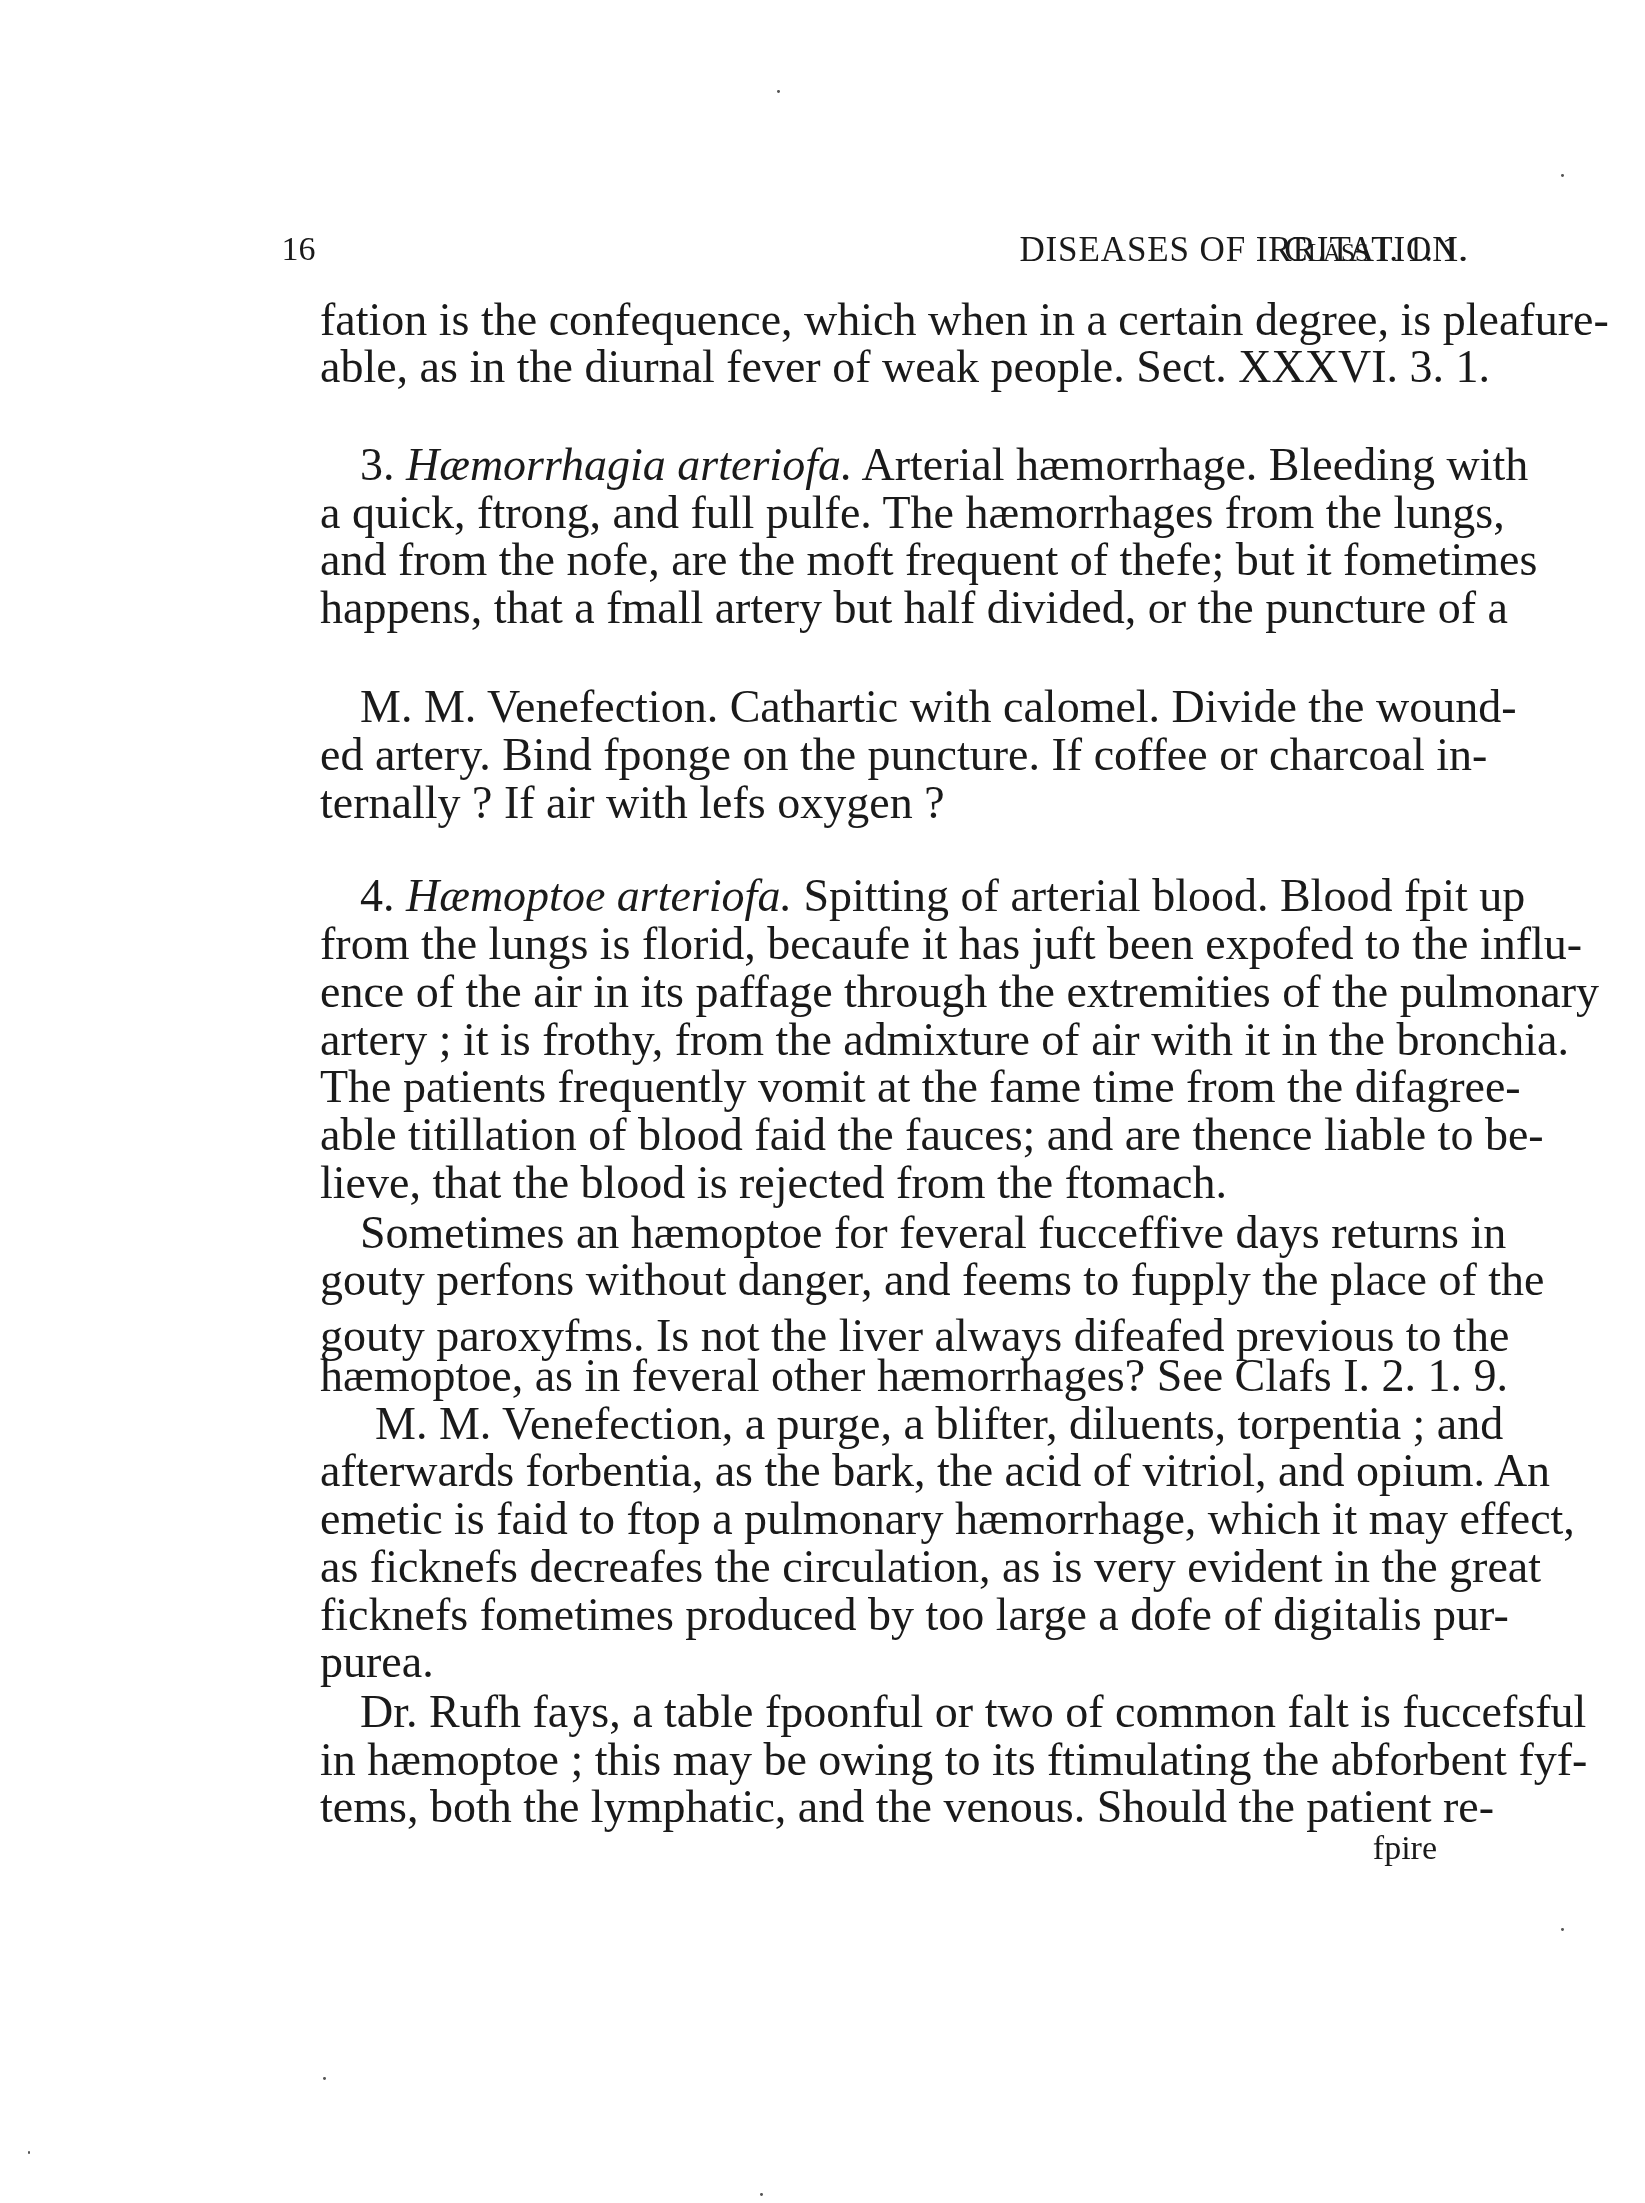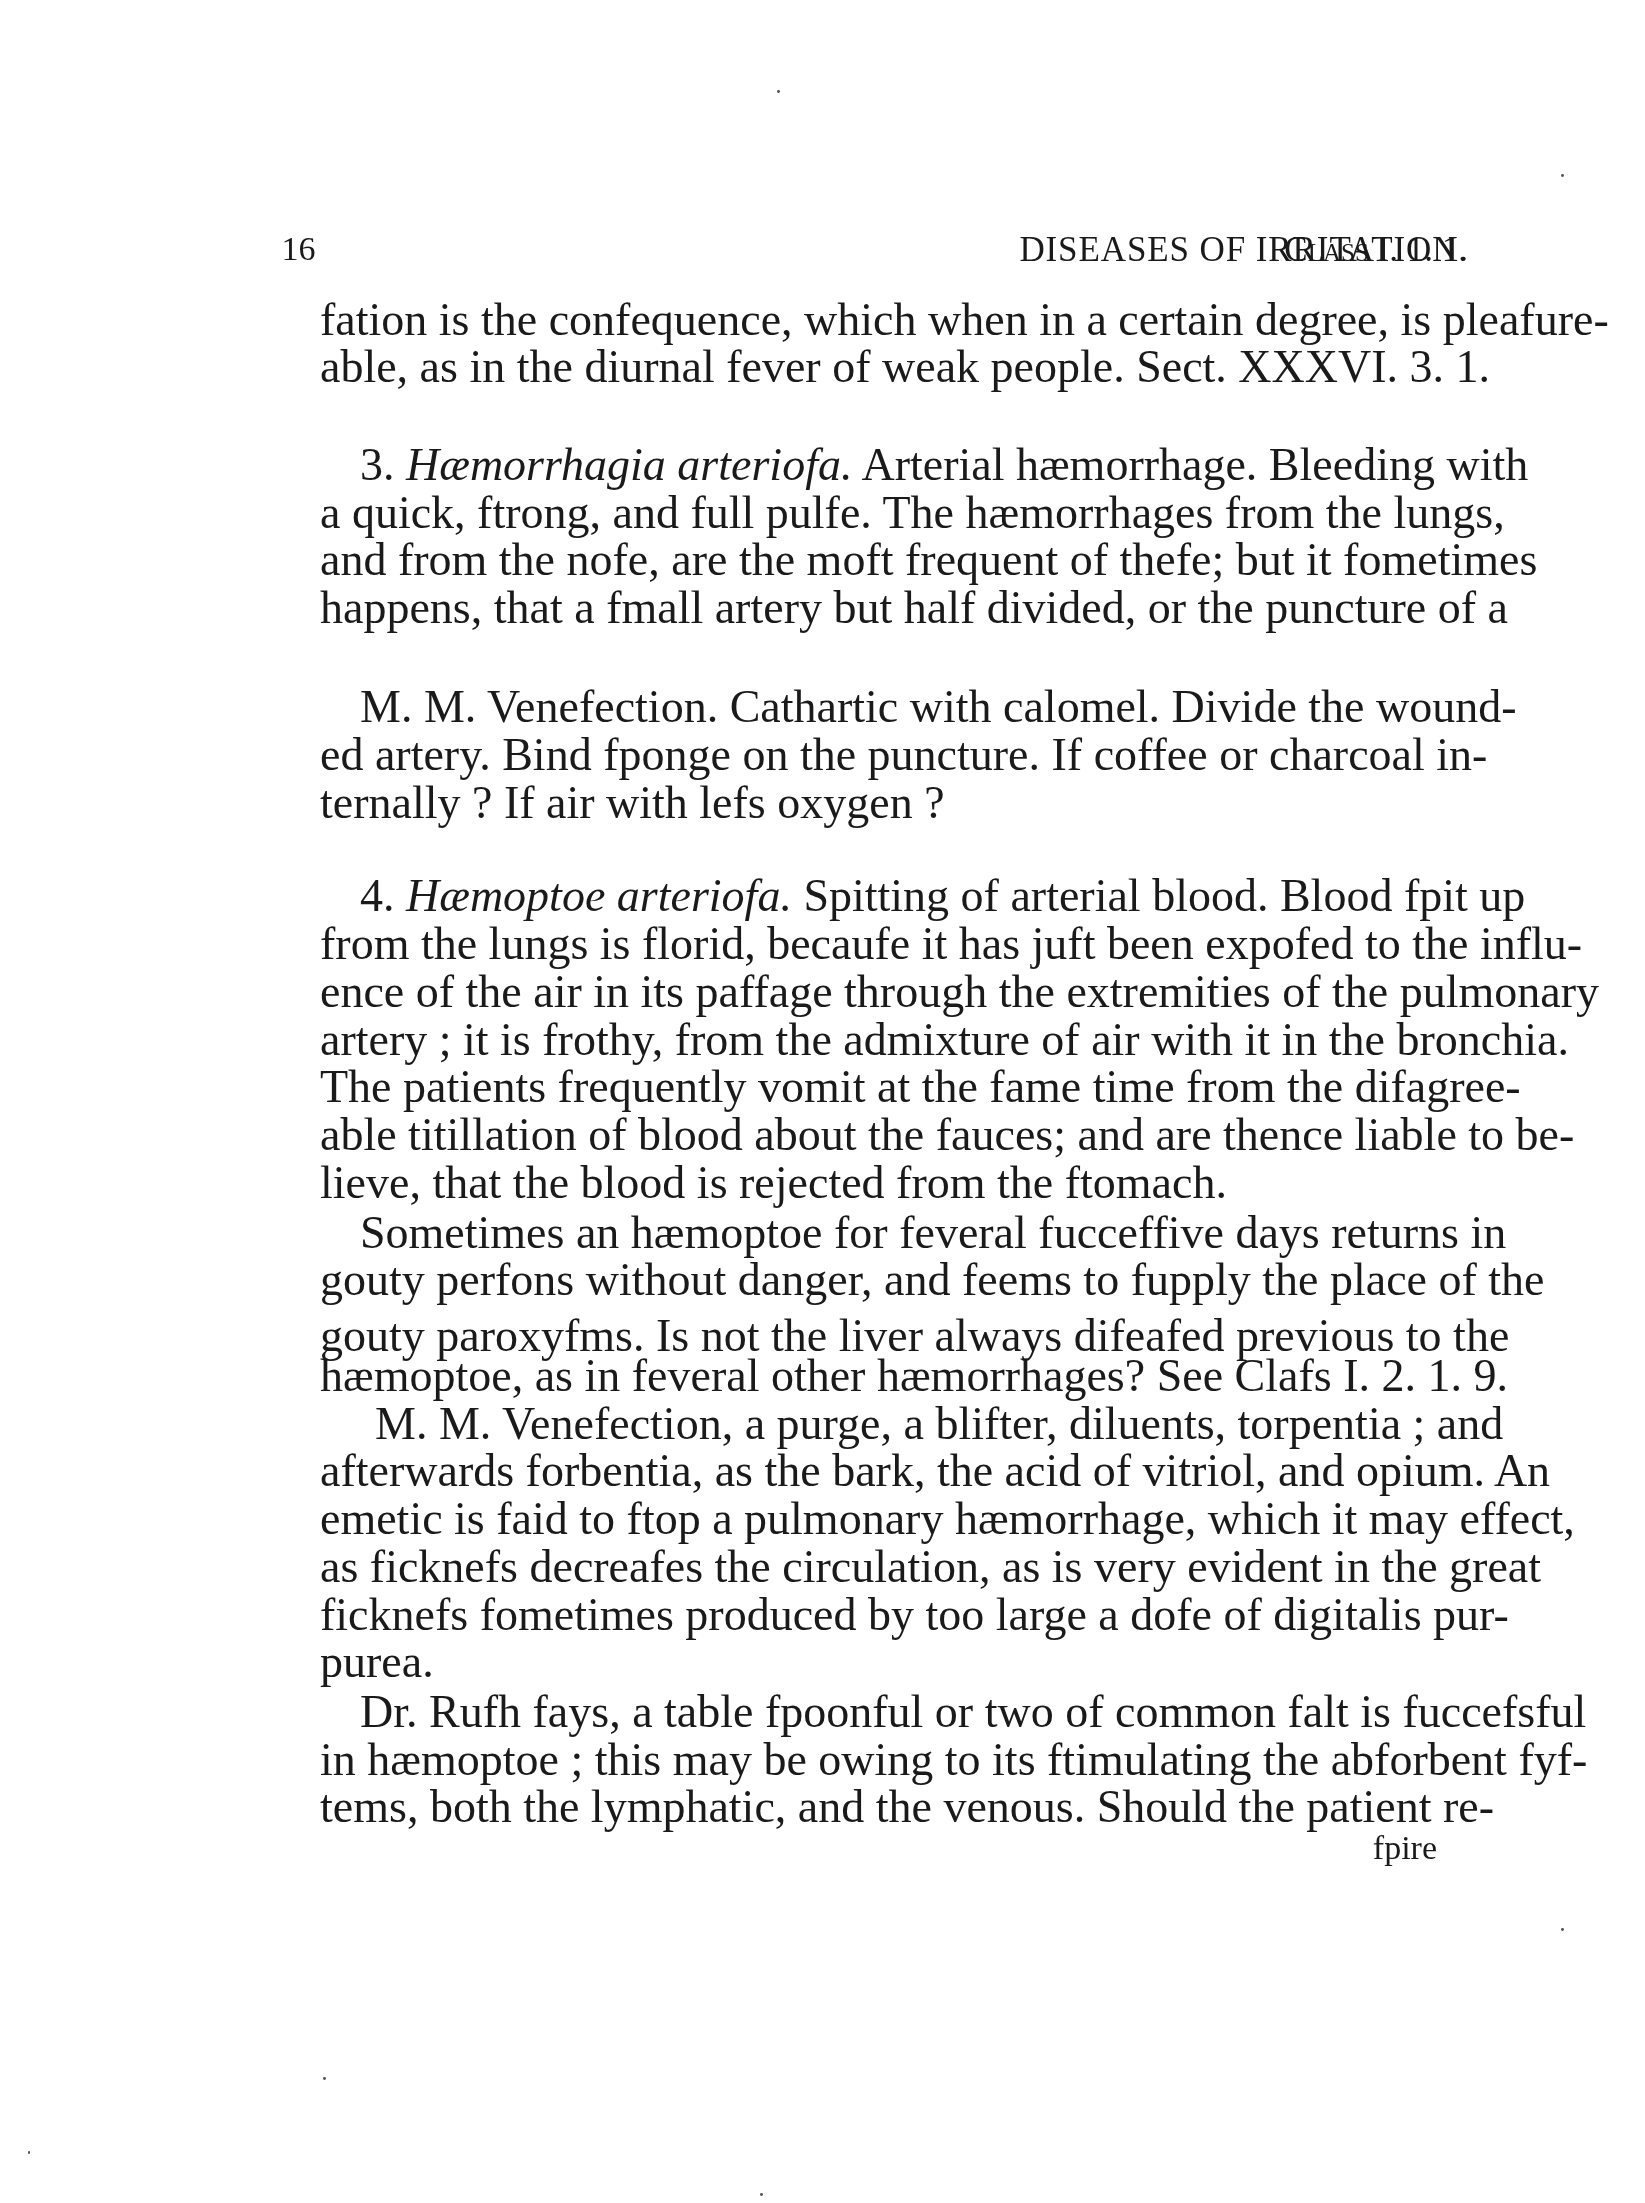--- a/index.html
+++ b/index.html
@@ -45,21 +45,21 @@
 
   <div class="line indent" style="top:683px">M. M. Venefection. Cathartic with calomel. Divide the wound-</div>
   <div class="line" style="top:731px">ed artery. Bind fponge on the puncture. If coffee or charcoal in-</div>
   <div class="line last" style="top:779px">ternally ? If air with lefs oxygen ?</div>
 
   <div class="line indent" style="top:872px"><span>4.</span> <i>Hæmoptoe arteriofa.</i> <span>Spitting of arterial blood. Blood fpit up</span></div>
   <div class="line" style="top:920px">from the lungs is florid, becaufe it has juft been expofed to the influ-</div>
   <div class="line" style="top:968px">ence of the air in its paffage through the extremities of the pulmonary</div>
   <div class="line" style="top:1016px">artery ; it is frothy, from the admixture of air with it in the bronchia.</div>
   <div class="line" style="top:1063px">The patients frequently vomit at the fame time from the difagree-</div>
-  <div class="line" style="top:1111px">able titillation of blood about the fauces; and are thence liable to be-</div>
+  <div class="line" style="top:1111px">able titillation of blood faid the fauces; and are thence liable to be-</div>
   <div class="line last" style="top:1159px">lieve, that the blood is rejected from the ftomach.</div>
 
   <div class="line indent" style="top:1209px">Sometimes an hæmoptoe for feveral fucceffive days returns in</div>
   <div class="line" style="top:1256px">gouty perfons without danger, and feems to fupply the place of the</div>
   <div class="line" style="top:1312px">gouty paroxyfms. Is not the liver always difeafed previous to the</div>
   <div class="line last" style="top:1352px">hæmoptoe, as in feveral other hæmorrhages? See Clafs I. 2. 1. 9.</div>
 
   <div class="line indent2" style="top:1400px">M. M. Venefection, a purge, a blifter, diluents, torpentia ; and</div>
   <div class="line" style="top:1447px">afterwards forbentia, as the bark, the acid of vitriol, and opium. An</div>
   <div class="line" style="top:1495px">emetic is faid to ftop a pulmonary hæmorrhage, which it may effect,</div>

